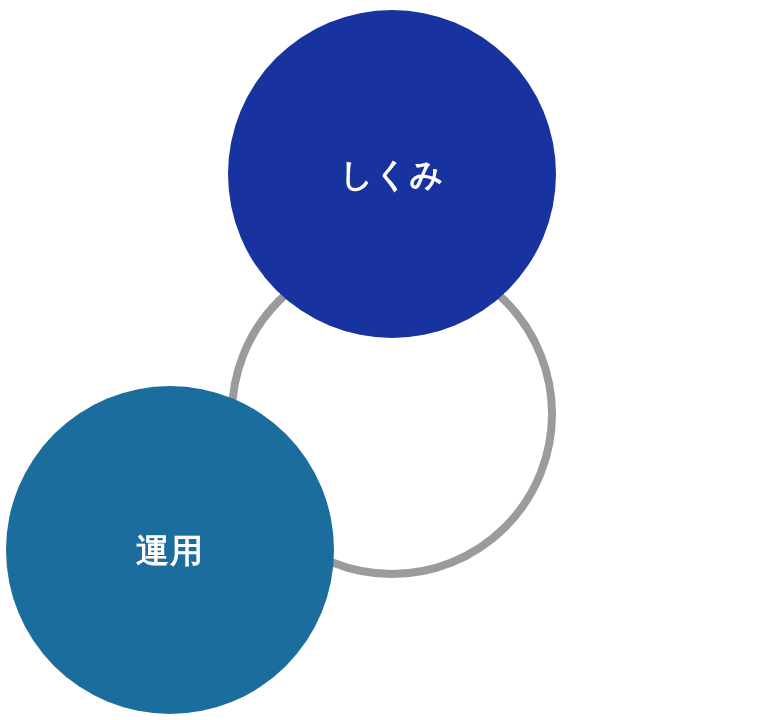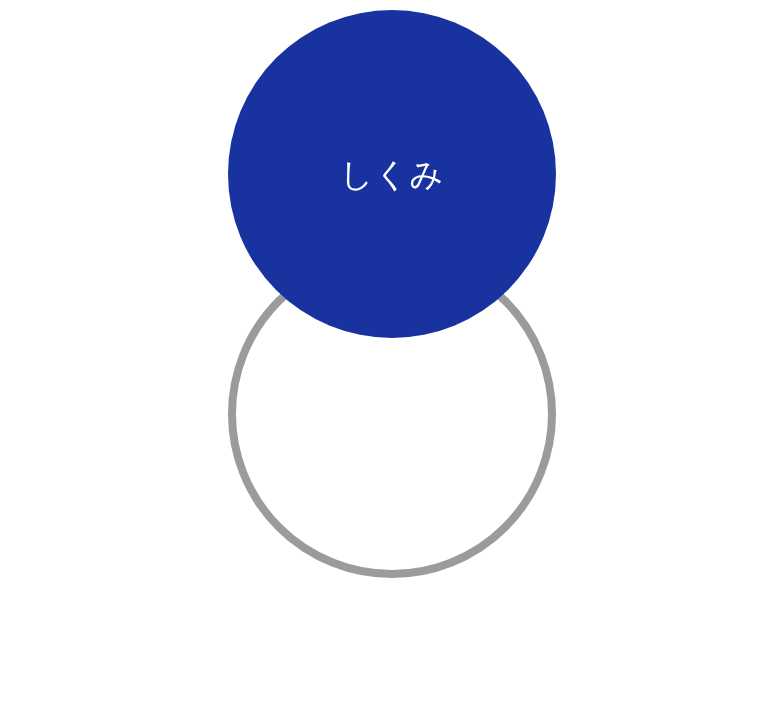--- a/index.html
+++ b/index.html
@@ -35,33 +35,36 @@
     border-radius: 50%;
     display: flex;
     align-items: center;
     justify-content: center;
   }
   .circle-top   { left: 228px; top: 10px;  }
   .circle-left  { left: 6px;   top: 386px; }
   .circle-right { left: 448px; top: 386px; }
   .circle-label {
     color: #ffffff;
-    font-weight: normal;
+    font-weight: bold;
     font-size: 33px;
     letter-spacing: 1px;
     line-height: 1;
     white-space: nowrap;
   }
 </style>
 </head>
 <body>
 
 <div class="stage">
 
   <div class="ring" style="border-color: rgb(155, 155, 155);"></div>
 
   <div class="circle circle-top" style="background-color: rgb(24, 50, 160);">
     <span class="circle-label">しくみ</span>
   </div>
 
+  <div class="circle circle-left" style="background-color: rgb(27, 109, 158);">
+    <span class="circle-label">運用</span>
+  </div>
 
 
 </div>
 
 </body></html>

